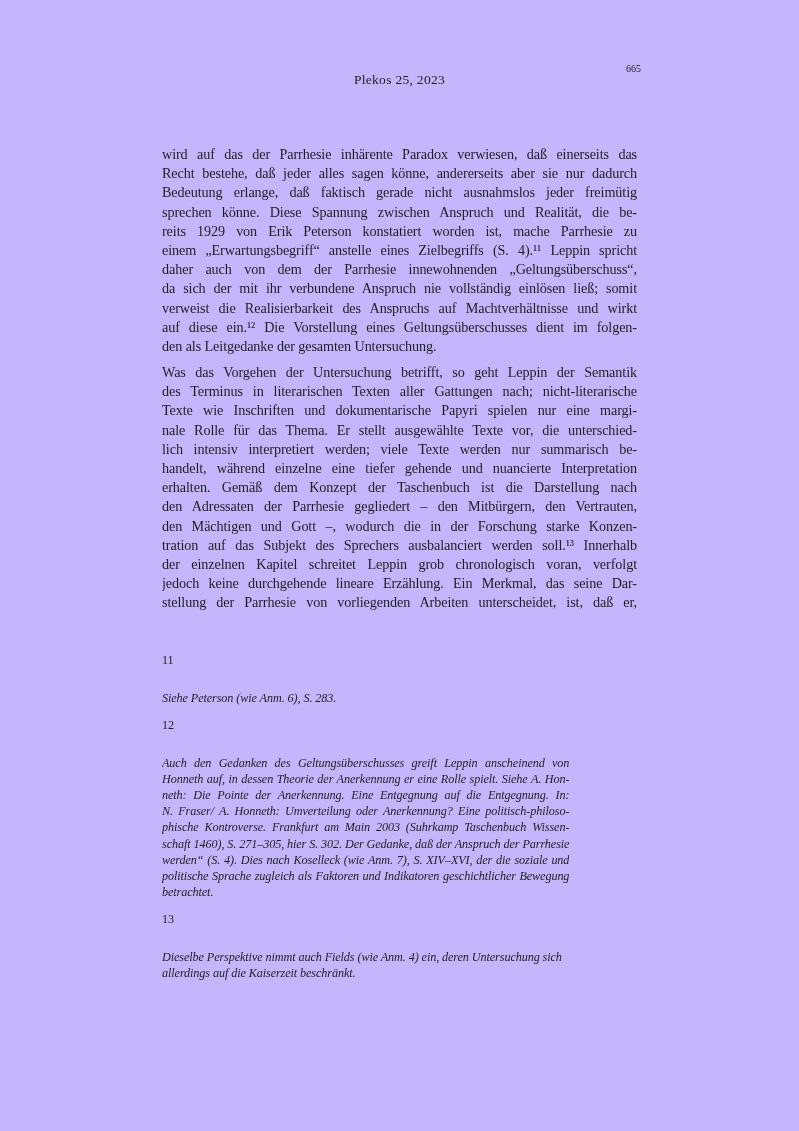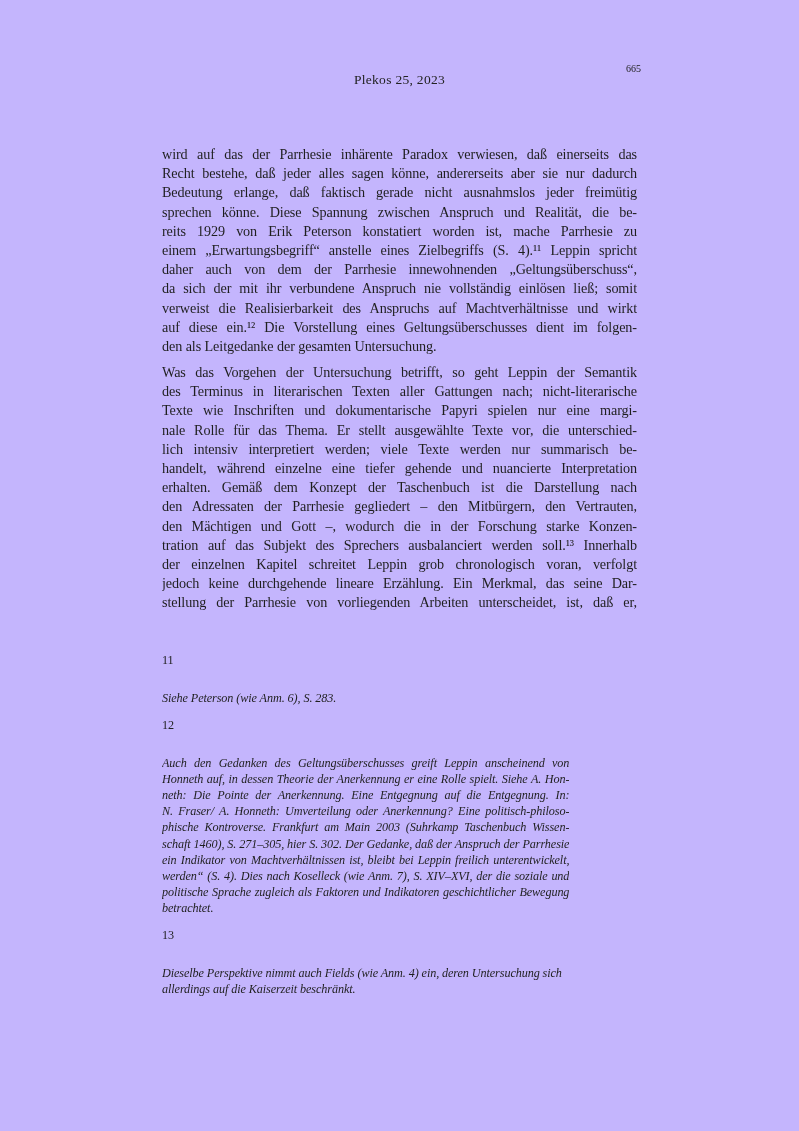--- a/index.html
+++ b/index.html
@@ -135,21 +135,20 @@
       </div>
       <div class="fn">
         <div class="fn-num">12</div>
         <div class="fn-text">
           <div class="line">Auch den Gedanken des Geltungsüberschusses greift Leppin anscheinend von</div>
           <div class="line">Honneth auf, in dessen Theorie der Anerkennung er eine Rolle spielt. Siehe A. Hon-</div>
           <div class="line">neth: Die Pointe der Anerkennung. Eine Entgegnung auf die Entgegnung. In:</div>
           <div class="line">N. Fraser/ A. Honneth: Umverteilung oder Anerkennung? Eine politisch-philoso-</div>
           <div class="line">phische Kontroverse. Frankfurt am Main 2003 (Suhrkamp Taschenbuch Wissen-</div>
           <div class="line">schaft 1460), S. 271–305, hier S. 302. Der Gedanke, daß der Anspruch der Parrhesie</div>
-          <div class="line">ein Indikator von Machtverhältnissen ist, bleibt bei Leppin freilich unterentwickelt,</div>
           <div class="line">werden“ (S. 4). Dies nach Koselleck (wie Anm. 7), S. XIV–XVI, der die soziale und</div>
           <div class="line">politische Sprache zugleich als Faktoren und Indikatoren geschichtlicher Bewegung</div>
           <div class="line last">betrachtet.</div>
         </div>
       </div>
       <div class="fn">
         <div class="fn-num">13</div>
         <div class="fn-text">
           <div class="line">Dieselbe Perspektive nimmt auch Fields (wie Anm. 4) ein, deren Untersuchung sich</div>
           <div class="line last">allerdings auf die Kaiserzeit beschränkt.</div>

